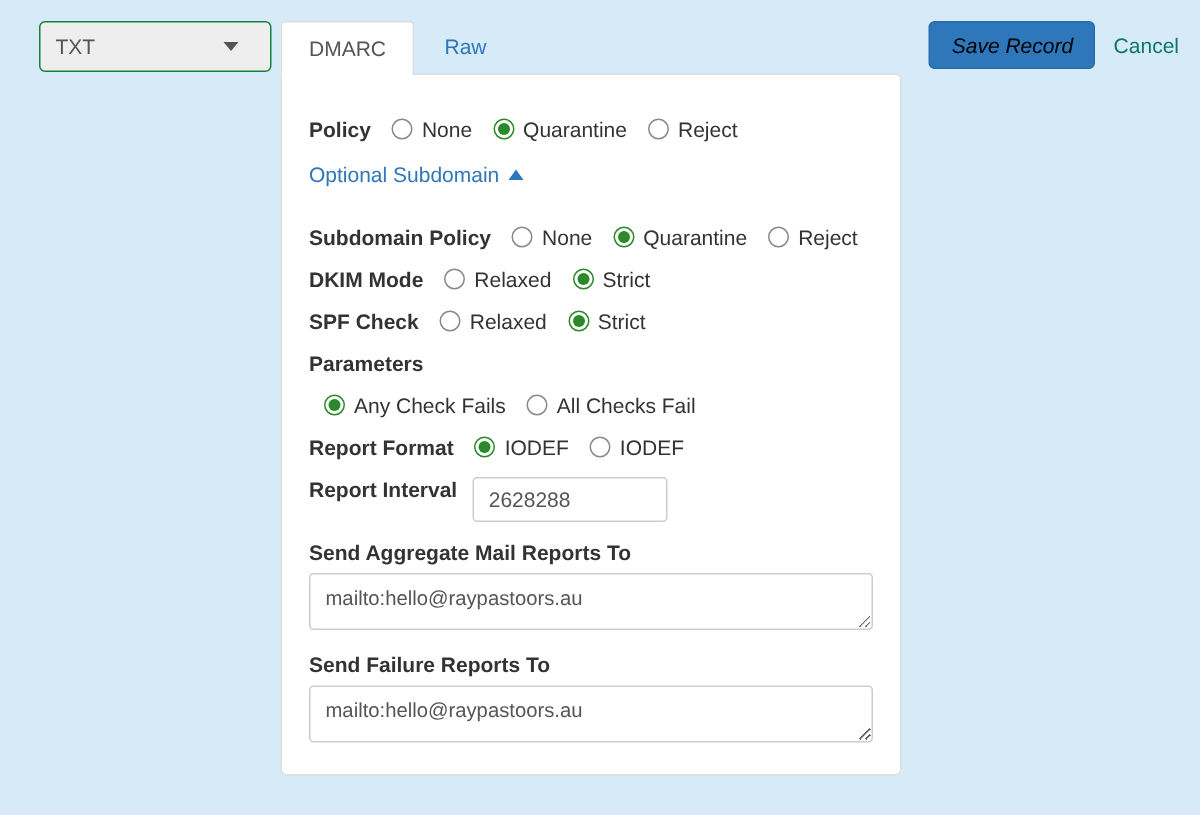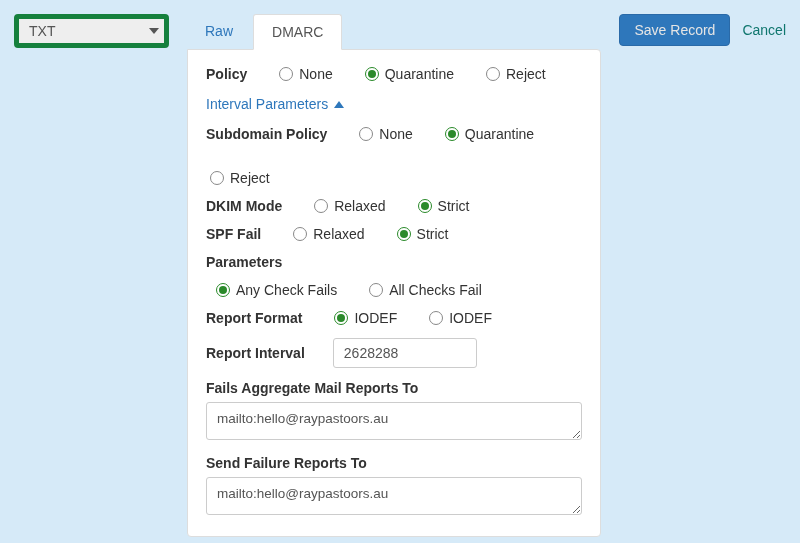--- a/index.html
+++ b/index.html
@@ -17,28 +17,29 @@
   
   .top-row {
     display: flex;
     align-items: flex-start;
     gap: 18px;
   }
   .type-select {
     width: 155px;
     height: 34px;
     background: #eee;
-    border: 5px solid #15803d;
+    border: 1px solid #15803d;
     border-radius: 4px;
     padding: 0 26px 0 10px;
     font-size: 14px;
     color: #555;
     -webkit-appearance: none;
     appearance: none;
     position: relative;
+    margin-left: 12px;
   }
   .select-wrap { position: relative; width: 155px; flex: none; }
   .select-wrap::after {
     content: "";
     position: absolute;
     right: 10px; top: 14px;
     width: 0; height: 0;
     border-left: 5px solid transparent;
     border-right: 5px solid transparent;
     border-top: 6px solid #555;
@@ -46,26 +47,27 @@
   }
 
   .right-actions {
     margin-left: auto;
     display: flex;
     align-items: center;
     gap: 12px;
   }
   .btn-save {
     background: #2e77bb;
-    color: #e5e5e5;
+    color: #000000;
     border: 1px solid #2a6aa8;
     padding: 7px 14px;
     border-radius: 4px;
     font-size: 14px;
     cursor: pointer;
+    font-style: italic;
   }
   .link-cancel {
     color: #0f766e;
     cursor: pointer;
     font-size: 14px;
   }
 
   
   .card-col { flex: 1; }
   .tabs {
@@ -97,24 +99,25 @@
     background: #fff;
     border: 1px solid #ddd;
     border-radius: 0 4px 4px 4px;
     padding: 16px 18px 18px 18px;
     position: relative;
     z-index: 1;
   }
 
   .row {
     display: flex;
-    align-items: center;
+    align-items: flex-start;
     flex-wrap: wrap;
-    gap: 28px;
+    gap: 10px;
     margin-bottom: 12px;
+    margin-top: 12px;
   }
   .row label.head {
     font-weight: 600;
     color: #333;
   }
 
   .radio-opt {
     display: inline-flex;
     align-items: center;
     gap: 6px;
@@ -189,22 +192,22 @@
 <div class="app">
   <div class="top-row">
     <div class="select-wrap">
       <select class="type-select">
         <option>TXT</option>
       </select>
     </div>
 
     <div class="card-col">
       <div class="tabs">
+        <div class="tab active">DMARC</div>
         <div class="tab inactive">Raw</div>
-        <div class="tab active">DMARC</div>
       </div>
 
       <div class="card">
 
         
         <div class="row">
           <label class="head">Policy</label>
           <span class="radio-opt">
             <span class="radio"></span>
             <span>None</span>
@@ -214,21 +217,21 @@
             <span>Quarantine</span>
           </span>
           <span class="radio-opt">
             <span class="radio"></span>
             <span>Reject</span>
           </span>
         </div>
 
         
         <div class="optional-toggle">
-          <span>Interval Parameters</span>
+          <span>Optional Subdomain</span>
           <span class="chev-up"></span>
         </div>
 
         
         <div class="row">
           <label class="head">Subdomain Policy</label>
           <span class="radio-opt">
             <span class="radio"></span>
             <span>None</span>
           </span>
@@ -250,21 +253,21 @@
             <span>Relaxed</span>
           </span>
           <span class="radio-opt">
             <span class="radio sel"></span>
             <span>Strict</span>
           </span>
         </div>
 
         
         <div class="row">
-          <label class="head">SPF Fail</label>
+          <label class="head">SPF Check</label>
           <span class="radio-opt">
             <span class="radio"></span>
             <span>Relaxed</span>
           </span>
           <span class="radio-opt">
             <span class="radio sel"></span>
             <span>Strict</span>
           </span>
         </div>
 
@@ -294,25 +297,25 @@
           </span>
           <span class="radio-opt">
             <span class="radio"></span>
             <span>IODEF</span>
           </span>
         </div>
 
         
         <div class="row">
           <label class="head">Report Interval</label>
-          <input class="text" style="width: 144px;" value="2628288">
-        </div>
-
-        
-        <label class="sect-label">Fails Aggregate Mail Reports To</label>
+          <input class="text" style="width: 130px;" value="2628288">
+        </div>
+
+        
+        <label class="sect-label">Send Aggregate Mail Reports To</label>
         <textarea style="">mailto:hello@raypastoors.au</textarea>
 
         
         <label class="sect-label" style="margin-top:12px">Send Failure Reports To</label>
         <textarea style="">mailto:hello@raypastoors.au</textarea>
 
       </div>
     </div>
 
     <div class="right-actions">

